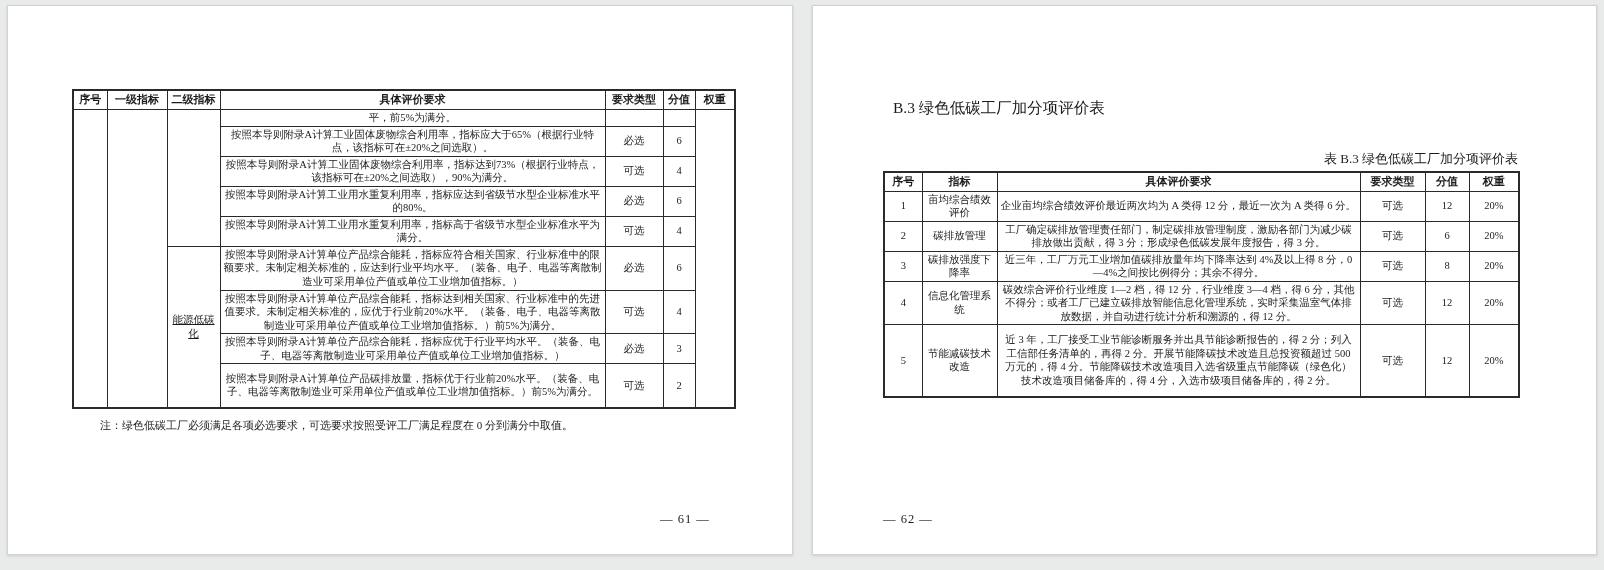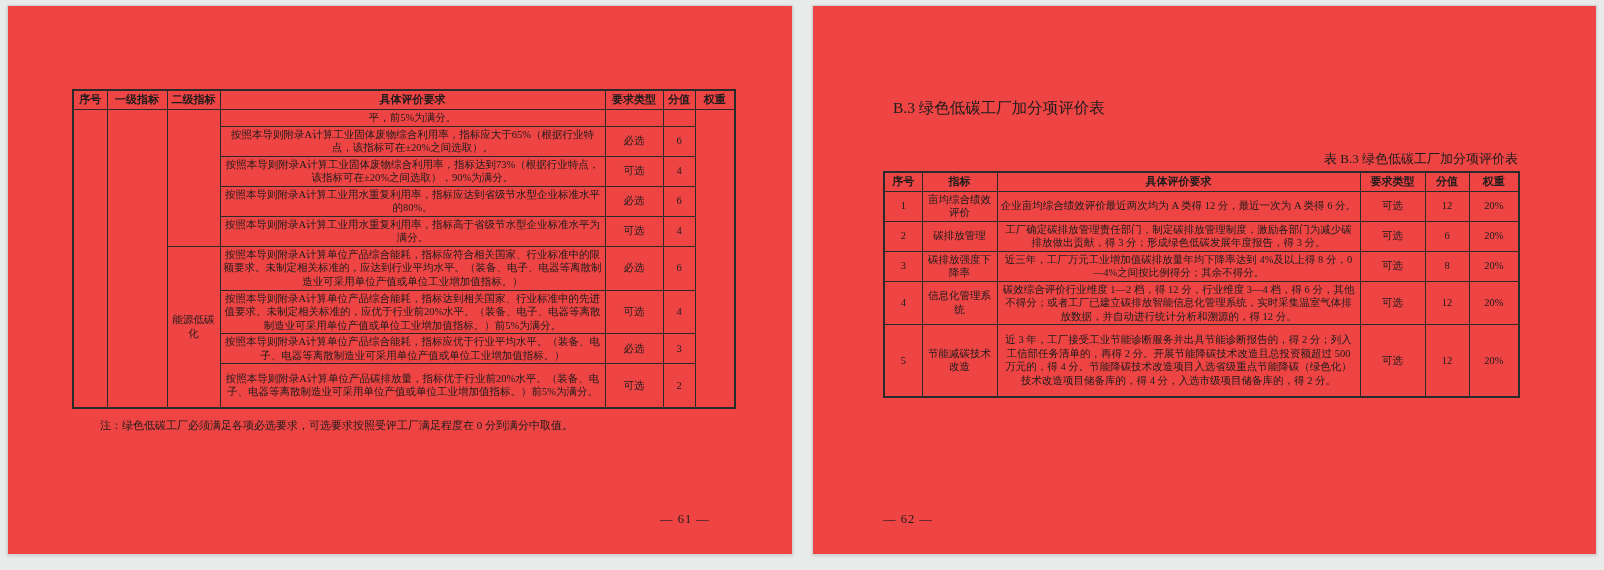--- a/index.html
+++ b/index.html
@@ -12,21 +12,21 @@
     position: relative;
     background: #e9eaea;
     font-family: "Liberation Serif", "DejaVu Serif", serif;
     color: #1c1c1c;
     overflow: hidden;
   }
   .page {
     position: absolute;
     top: 5px;
     height: 550px;
-    background: #ef4444;
+    background: #ffffff;
     border: 1px solid #d2d2d2;
     box-shadow: 0 1px 3px rgba(0,0,0,0.12);
     box-sizing: border-box;
   }
   .page-left  { left: 7px;   width: 786px; }
   .page-right { left: 812px; width: 785px; }
 
   table.doc-table {
     border-collapse: collapse;
     table-layout: fixed;
@@ -48,21 +48,21 @@
   table.doc-table th {
     font-weight: bold;
     font-size: 11px;
     padding: 2px 1px;
   }
   td.req {
     text-align: left;
     padding: 1px 5px;
   }
   td.indicator { padding: 1px 9px; }
-  td.sub-indicator { padding: 1px 4px; }
+  td.sub-indicator { padding: 1px 4px; text-decoration: underline; }
 
   #left-table  { left: 64px; top: 83px;  width: 662px; }
   #right-table { left: 70px; top: 165px; width: 635px; }
 
   .note {
     position: absolute;
     left: 92px;
     top: 412px;
     font-size: 11px;
     white-space: nowrap;

